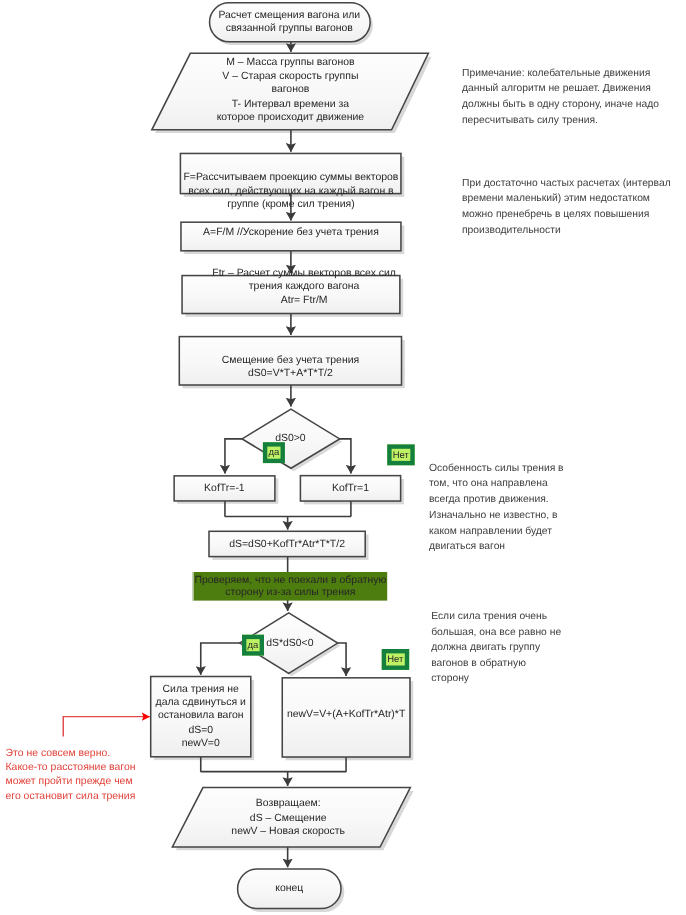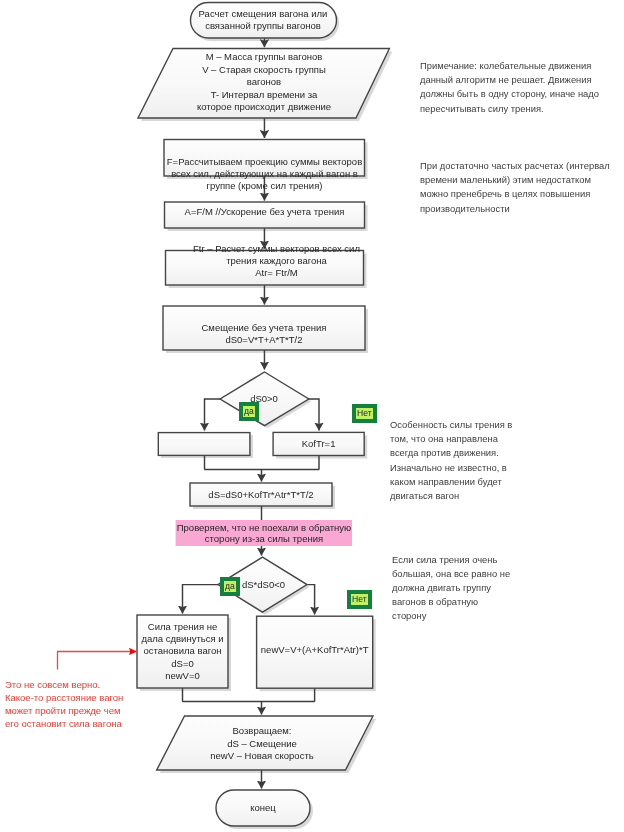--- a/index.html
+++ b/index.html
@@ -109,23 +109,24 @@
 <div class="lbl" style="left:164px;top:156px;width:201px;height:36px;">F=Рассчитываем проекцию суммы векторов
 всех сил, действующих на каждый вагон в
 группе (кроме сил трения)</div>
 <div class="lbl" style="left:164px;top:202px;width:201px;height:20px;">A=F/M //Ускорение без учета трения</div>
 <div class="lbl" style="left:176px;top:250px;width:201px;height:22px;">Ftr – Расчет суммы векторов всех сил
 трения каждого вагона
 Atr= Ftr/M</div>
 <div class="lbl" style="left:163px;top:306px;width:202px;height:56px;">Смещение без учета трения
 dS0=V*T+A*T*T/2</div>
 <div class="lbl" style="left:219px;top:372px;width:90px;height:54px;">dS0&gt;0</div>
+<div class="lbl" style="left:158px;top:432px;width:92px;height:23px;">KofTr=-1</div>
 <div class="lbl" style="left:272.6px;top:432.4px;width:92px;height:23.1px;">KofTr=1</div>
 <div class="lbl" style="left:190px;top:483px;width:142px;height:23px;">dS=dS0+KofTr*Atr*T*T/2</div>
-<div class="lbl" style="left:175px;top:520px;width:176px;height:26px;background:#f9a8d4;border-left:1px solid #e9e9e9;line-height:11.3px;">Проверяем, что не поехали в обратную
+<div class="lbl" style="left:175px;top:520px;width:176px;height:26px;background:#4d7c0f;border-left:1px solid #e9e9e9;line-height:11.3px;">Проверяем, что не поехали в обратную
 сторону из-за силы трения</div>
 <div class="lbl" style="left:218px;top:557px;width:91px;height:55px;">dS*dS0&lt;0</div>
 <div class="lbl" style="left:137px;top:615px;width:91px;height:73px;line-height:12.1px;text-align:center;">Сила трения не
 дала сдвинуться и
 остановила вагон
 dS=0
 newV=0</div>
 <div class="lbl" style="left:256.6px;top:616.2px;width:116.1px;height:68px;">newV=V+(A+KofTr*Atr)*T</div>
 <div class="lbl" style="left:167px;top:717px;width:190px;height:54px;line-height:12.5px;">Возвращаем:
 dS – Смещение
@@ -134,15 +135,15 @@
 
 <div class="branch" style="left:197px;top:402px;">да</div>
 <div class="branch" style="left:310px;top:404px;">Нет</div>
 <div class="branch" style="left:178px;top:577px;">да</div>
 <div class="branch" style="left:305px;top:590px;">Нет</div>
 
 <div class="note" style="left:420px;top:59px;width:190px;">Примечание: колебательные движения данный алгоритм не решает. Движения должны быть в одну сторону, иначе надо пересчитывать силу трения.</div>
 <div class="note" style="left:420px;top:123px;width:195px;margin-top:36px;">При достаточно частых расчетах (интервал времени маленький) этим недостатком можно пренебречь в целях повышения производительности</div>
 <div class="note" style="left:390px;top:418px;width:130px;">Особенность силы трения в том, что она направлена всегда против движения. Изначально не известно, в каком направлении будет двигаться вагон</div>
 <div class="note" style="left:392px;top:552.5px;width:120px;line-height:14.1px;">Если сила трения очень большая, она все равно не должна двигать группу вагонов в обратную сторону</div>
-<div class="rednote" style="left:5px;top:679px;width:122px;">Это не совсем верно. Какое-то расстояние вагон может пройти прежде чем его остановит сила вагона</div>
+<div class="rednote" style="left:5px;top:679px;width:122px;">Это не совсем верно. Какое-то расстояние вагон может пройти прежде чем его остановит сила трения</div>
 
 </div>
 
 </body></html>

